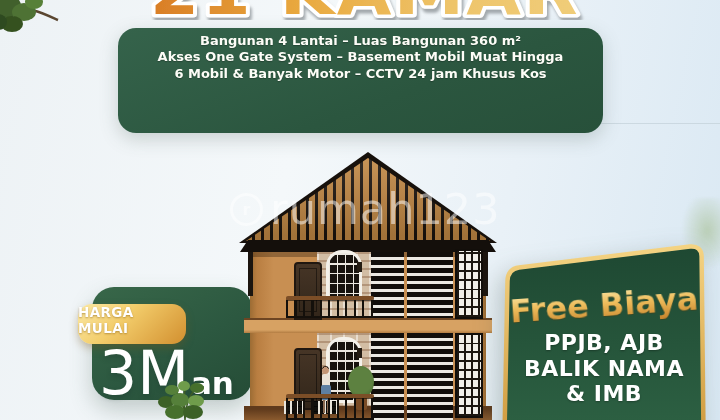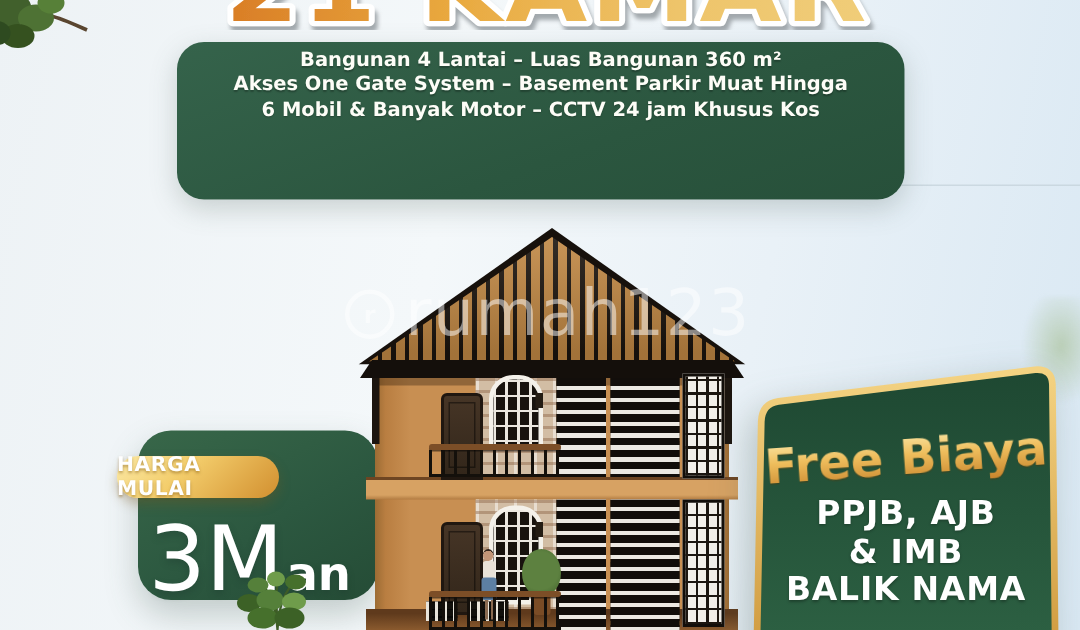--- a/index.html
+++ b/index.html
@@ -13,24 +13,24 @@
 
   
   .tree-right{left:681px;top:198px;width:44px;height:72px;
     background:radial-gradient(ellipse at 60% 45%,rgba(163,188,142,.6),rgba(163,188,142,0) 70%);
     filter:blur(1.5px);}
 
   
   .price-box{left:92px;top:287px;width:160px;height:113px;border-radius:22px;
     background:linear-gradient(150deg,#386749 0%,#2c5840 55%,#254c36 100%);
     box-shadow:0 10px 22px rgba(70,95,82,.28);}
-  .price-badge{left:78px;top:304px;width:108px;height:28px;border-radius:14px;
+  .price-badge{left:78px;top:304px;width:108px;height:40px;border-radius:14px;
     background:linear-gradient(135deg,#fbe9a6 0%,#f3cd6b 40%,#d28f2f 100%);
     box-shadow:0 4px 8px rgba(120,85,30,.35);
-    display:flex;align-items:center;justify-content:center;
+    display:flex;justify-content:center;
     color:#fff;font-weight:bold;font-size:13.5px;letter-spacing:.4px;
     text-shadow:0 1px 2px rgba(130,90,20,.5);}
   .price-amount{left:99px;top:329px;display:flex;align-items:baseline;color:#fff;
     text-shadow:0 3px 5px rgba(30,55,45,.35);}
   .price-amount .main{font-size:60px;font-weight:normal;line-height:1;}
   .price-amount .suffix{font-size:31px;font-weight:bold;line-height:1;margin-left:2px;margin-top:39px;}
 
   
   .building{left:0;top:0;width:720px;height:420px;pointer-events:none;}
   .roof-outline{left:0;top:0;width:720px;height:420px;background:#17110c;
@@ -215,42 +215,42 @@
     <ellipse cx="47" cy="14" rx="7" ry="5" fill="#46702c"></ellipse>
     <ellipse cx="16" cy="28" rx="8" ry="6" fill="#3c6126"></ellipse>
     <ellipse cx="30" cy="26" rx="9" ry="7" fill="#55803a"></ellipse>
     <ellipse cx="46" cy="27" rx="8" ry="6" fill="#6f9c4b"></ellipse>
     <ellipse cx="25" cy="38" rx="10" ry="7" fill="#46702c"></ellipse>
     <ellipse cx="43" cy="38" rx="10" ry="7" fill="#3c6126"></ellipse>
   </svg>
 
   <div class="abs spec-box">
     <div class="spec-line">Bangunan 4 Lantai – Luas Bangunan 360 m²</div>
-    <div class="spec-line">Akses One Gate System – Basement Parkir Muat Hingga</div>
+    <div class="spec-line">Akses One Gate System – Basement Mobil Muat Hingga</div>
     <div class="spec-line">6 Mobil &amp; Banyak Motor – CCTV 24 jam Khusus Kos</div>
   </div>
 
   <svg class="abs promo-svg" viewBox="0 0 215 190">
     <defs>
       <linearGradient id="pgreen" x1="0" y1="0" x2="0" y2="1">
         <stop offset="0" stop-color="#1e4832"></stop>
           <stop offset="1" stop-color="#2d6143"></stop>
       </linearGradient>
       <linearGradient id="pgold" x1="0" y1="0" x2="0" y2="1">
         <stop offset="0" stop-color="#f4d382"></stop>
           <stop offset="1" stop-color="#cf9a3e"></stop>
       </linearGradient>
     </defs>
     <path d="M 9.5 195 L 12.5 41 Q 13 29 24 27.6 L 195 6.5 Q 206 5.6 206.6 16 L 208.5 195 Z" fill="url(#pgreen)" stroke="url(#pgold)" stroke-width="4.5" stroke-linejoin="round"></path>
   </svg>
   <div class="abs promo-text">
     <div class="promo-heading">Free Biaya</div>
     <div class="promo-line">PPJB, AJB</div>
+    <div class="promo-line">BALIK NAMA</div>
     <div class="promo-line">&amp; IMB</div>
-    <div class="promo-line">BALIK NAMA</div>
   </div>
 
   <svg class="abs headline-svg" viewBox="0 0 510 72">
     <defs>
       <linearGradient id="hgrad" x1="0" y1="0" x2="1" y2="0">
         <stop offset="0" stop-color="#d97d26"></stop>
           <stop offset="0.35" stop-color="#e9a93f"></stop>
         <stop offset="0.7" stop-color="#eec46a"></stop>
           <stop offset="1" stop-color="#f0cd79"></stop>
       </linearGradient>

